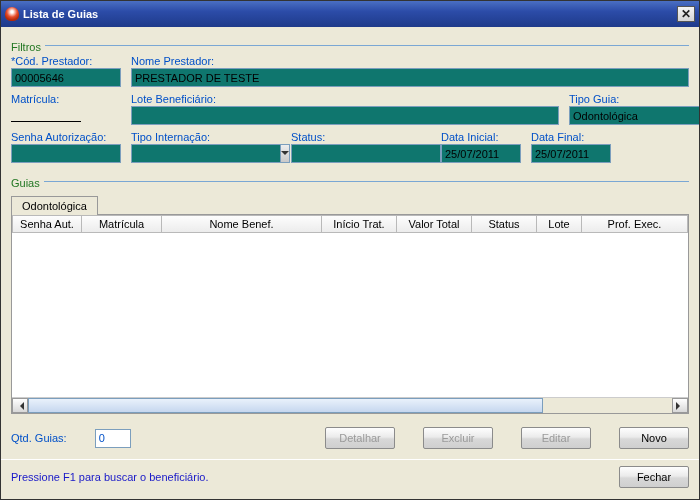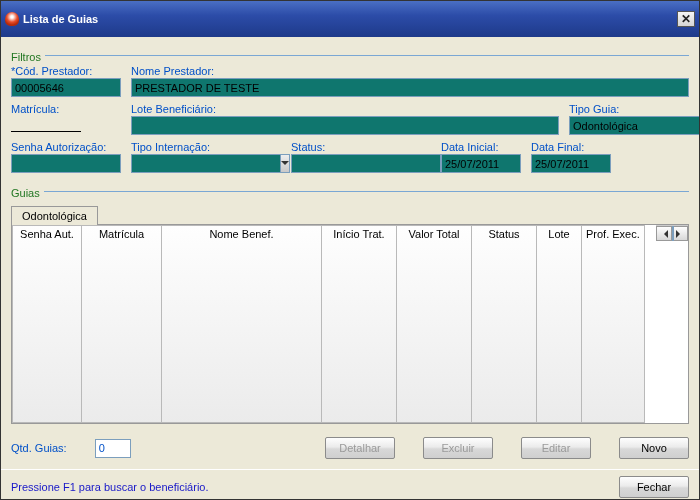--- a/index.html
+++ b/index.html
@@ -1,19 +1,19 @@
 <!DOCTYPE html>
 <html><head>
 <meta charset="utf-8">
 <style>
 * { box-sizing: border-box; margin: 0; padding: 0; font-family: Tahoma, Verdana, sans-serif; font-size: 11px; }
 body { background: #ece9d8; width: 700px; height: 500px; overflow: hidden; border: 1px solid #333; }
 
 
-.titlebar { height: 36px; background: linear-gradient(to bottom, #4a6fc3, #2c4ca8 40%, #1e3a8a); display: flex; align-items: center; padding: 0 4px; color: #fff; font-weight: bold; }
+.titlebar { height: 26px; background: linear-gradient(to bottom, #4a6fc3, #2c4ca8 40%, #1e3a8a); display: flex; align-items: center; padding: 0 4px; color: #fff; font-weight: bold; }
 .titlebar .icon { width: 14px; height: 14px; background: radial-gradient(circle at 50% 35%, #fff 10%, #e84e2c 45%, #b52a0a 70%); border-radius: 50% 50% 40% 40%; margin-right: 4px; }
 .titlebar .title { flex: 1; }
 .titlebar .close { width: 18px; height: 16px; background: linear-gradient(to bottom, #f5f5f5, #d5d5d5); border: 1px solid #555; display: flex; align-items: center; justify-content: center; color: #222; font-size: 12px; font-weight: bold; }
 
 .content { padding: 4px 10px 0 10px; }
 
 
 .fset { border: none; position: relative; margin-top: 4px; padding-top: 6px; }
 .fset .legend-line { position: absolute; top: 10px; left: 0; right: 0; height: 1px; background: #7aa7d4; }
 .fset .legend { position: relative; display: inline-block; background: #ece9d8; padding: 0 4px 0 0; color: #227722; z-index: 2; margin-left: 0; }
@@ -38,21 +38,21 @@
   display: inline-flex; align-items: center; justify-content: center; cursor: default;
 }
 .btn.disabled { color: #9a9a9a; }
 
 
 .underline-input { border: none; border-bottom: 1px solid #000; background: transparent; height: 16px; padding: 0 2px; }
 
 
 .tabbar { display: flex; margin-top: 6px; }
 .tab { background: #ece9d8; border: 1px solid #999; border-bottom: none; padding: 3px 10px; position: relative; top: 1px; }
-.tabpanel { border: 1px solid #999; background: #fff; height: 200px; display: flex; flex-direction: row; }
+.tabpanel { border: 1px solid #999; background: #fff; height: 200px; display: flex; flex-direction: column; }
 
 
 .grid-head { display: flex; background: linear-gradient(to bottom,#fefefe,#ebebeb); }
 .grid-head .gh { border: 1px solid #b9b9b9; border-left: none; padding: 2px 4px; color: #000; text-align: center; font-weight: normal; white-space: nowrap; overflow: hidden; }
 .grid-head .gh:first-child { border-left: 1px solid #b9b9b9; }
 .grid-body { flex: 1; background: #fff; }
 
 
 .hscroll { height: 16px; background: #e9e6d8; border-top: 1px solid #ccc; display: flex; align-items: stretch; }
 .hscroll .sbtn { width: 16px; background: linear-gradient(to bottom,#fefefe,#d8d8d8); border: 1px solid #999; display:flex;align-items:center;justify-content:center; }

